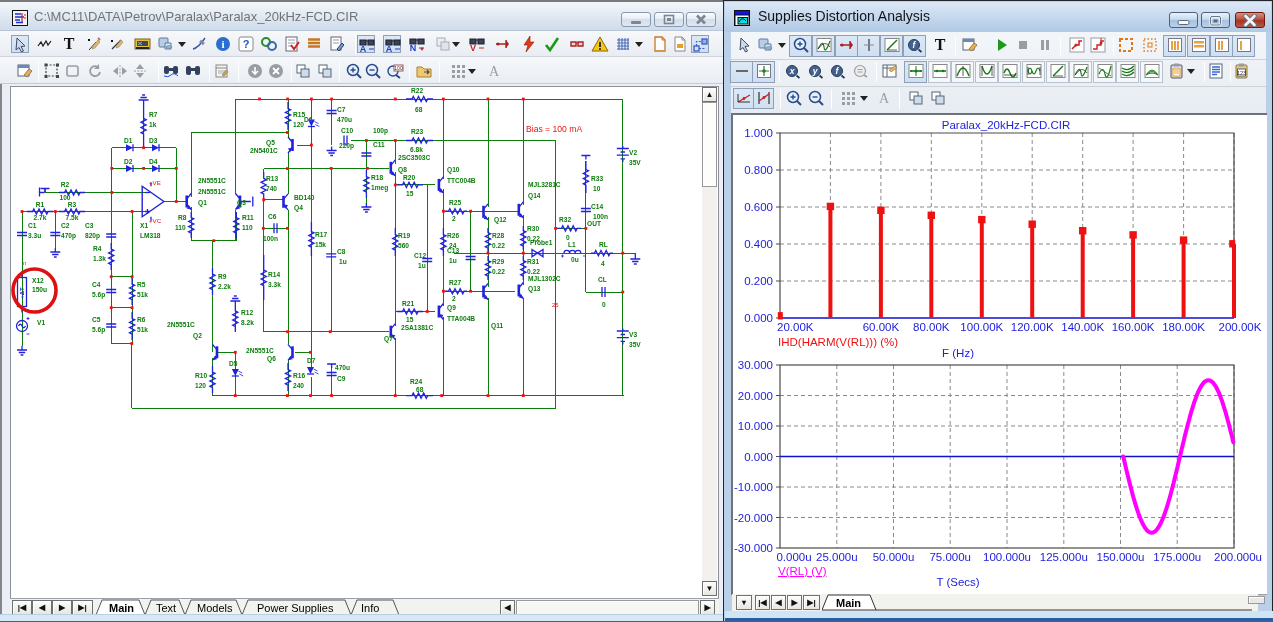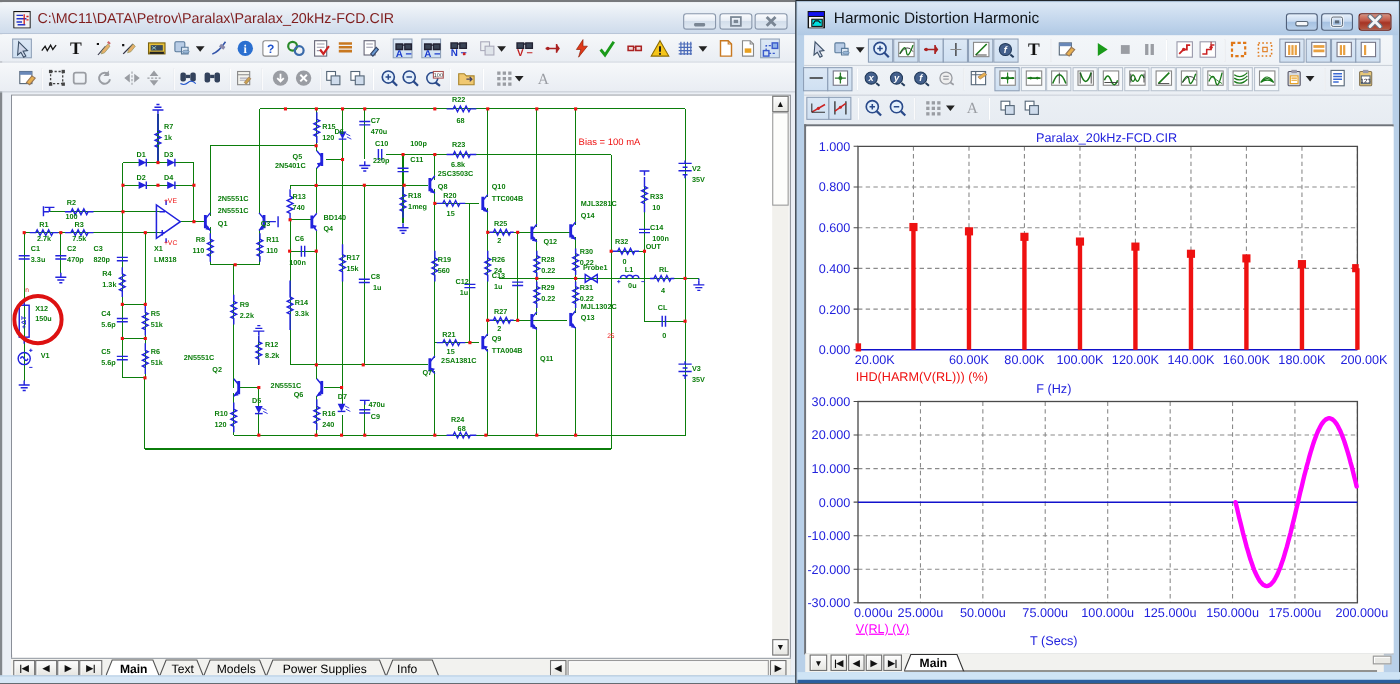--- a/index.html
+++ b/index.html
@@ -14,21 +14,21 @@
 <body>
 
 <div style="position:absolute;left:0;top:2px;width:723px;height:620px;background:#ebeff5">
   <div style="position:absolute;left:0;top:0;width:2px;height:620px;background:#83878c"></div>
   <div style="position:absolute;left:0;top:0;width:100%;height:29px;background:linear-gradient(#f4f7fa,#dde6f1 60%,#cfdcec);border-bottom:1px solid #b9c6d8"></div>
   <span style="position:absolute;left:12px;top:8px"><svg width="16" height="16" viewBox="0 0 16 16">
         <rect x="0.5" y="0.5" width="15" height="15" fill="#f2f2f2" stroke="#111"></rect>
         <path d="M3 4h6M3 7h9M3 10h5M4 12.5h7" stroke="#2233cc" stroke-width="1.3"></path>
         <path d="M10 3v9M12 5h2m-2 3h2" stroke="#cc2222" stroke-width="1.2"></path>
       </svg></span>
-  <span style="position:absolute;left:34px;top:7px;font-size:13px;color:#7f1d1d">C:\MC11\DATA\Petrov\Paralax\Paralax_20kHz-FCD.CIR</span>
+  <span style="position:absolute;left:34px;top:7px;font-size:13px;color:#737373">C:\MC11\DATA\Petrov\Paralax\Paralax_20kHz-FCD.CIR</span>
   <span class="wb" style="left:621px;top:10px;width:30px">
       <svg width="26" height="13" viewBox="0 0 26 13">
         <rect x="8" y="8" width="10" height="3" rx="1" fill="#7a8694"></rect>
       </svg>
     </span>
     <span class="wb" style="left:654px;top:10px;width:30px">
       <svg width="26" height="13" viewBox="0 0 26 13">
         <rect x="8.5" y="2.5" width="9" height="8" fill="none" stroke="#7a8694" stroke-width="1.6"></rect>
         <rect x="11" y="5" width="4" height="3" fill="#7a8694"></rect>
       </svg>
@@ -856,21 +856,21 @@
 
 <div style="position:absolute;left:723px;top:0;width:550px;height:622px;background:#b9d0e8;border:1px solid #20262c">
   <div style="position:absolute;left:1px;top:1px;width:546px;height:30px;background:linear-gradient(#dce8f6,#bdd2ea 70%,#b0c9e4)"></div>
   <span style="position:absolute;left:10px;top:9px"><svg width="16" height="16" viewBox="0 0 16 16">
         <rect width="16" height="16" fill="#111"></rect>
         <rect x="1" y="1" width="14" height="3.5" fill="#1111ee"></rect>
         <rect x="1.5" y="5.5" width="13" height="9.5" fill="#fff"></rect>
         <rect x="4" y="7.5" width="9.5" height="6.5" fill="#00e0e0" stroke="#111"></rect>
         <path d="M5 12l2-3h3l2 2" stroke="#111" fill="none"></path>
       </svg></span>
-  <span style="position:absolute;left:34px;top:7px;font-size:14px;color:#101418">Harmonic Distortion Harmonic</span>
+  <span style="position:absolute;left:34px;top:7px;font-size:14px;color:#101418">Supplies Distortion Analysis</span>
   <span class="wb2" style="left:445px;top:11px;width:29px"><svg width="26" height="13" viewBox="0 0 26 13">
         <rect x="7" y="6.5" width="11" height="4" rx="1.5" fill="#f6f8fa" stroke="#5a6878" stroke-width="1"></rect>
       </svg></span>
     <span class="wb2" style="left:477px;top:11px;width:29px"><svg width="26" height="13" viewBox="0 0 26 13">
         <rect x="7.5" y="2.5" width="10" height="8.5" rx="1.5" fill="none" stroke="#f4f6f9" stroke-width="2.4"></rect>
         <rect x="7.5" y="2.5" width="10" height="8.5" rx="1.5" fill="none" stroke="#5a6878" stroke-width="0.9"></rect>
         <rect x="10.5" y="5.5" width="4" height="2.8" fill="#5a6878"></rect>
       </svg></span>
     <span class="wb2 wbr" style="left:511px;top:11px;width:30px"><svg width="28" height="13" viewBox="0 0 28 13">
         <path d="M9.5 2l9 9m0-9l-9 9" stroke="#6a7684" stroke-width="4.6" stroke-linecap="round"></path>

